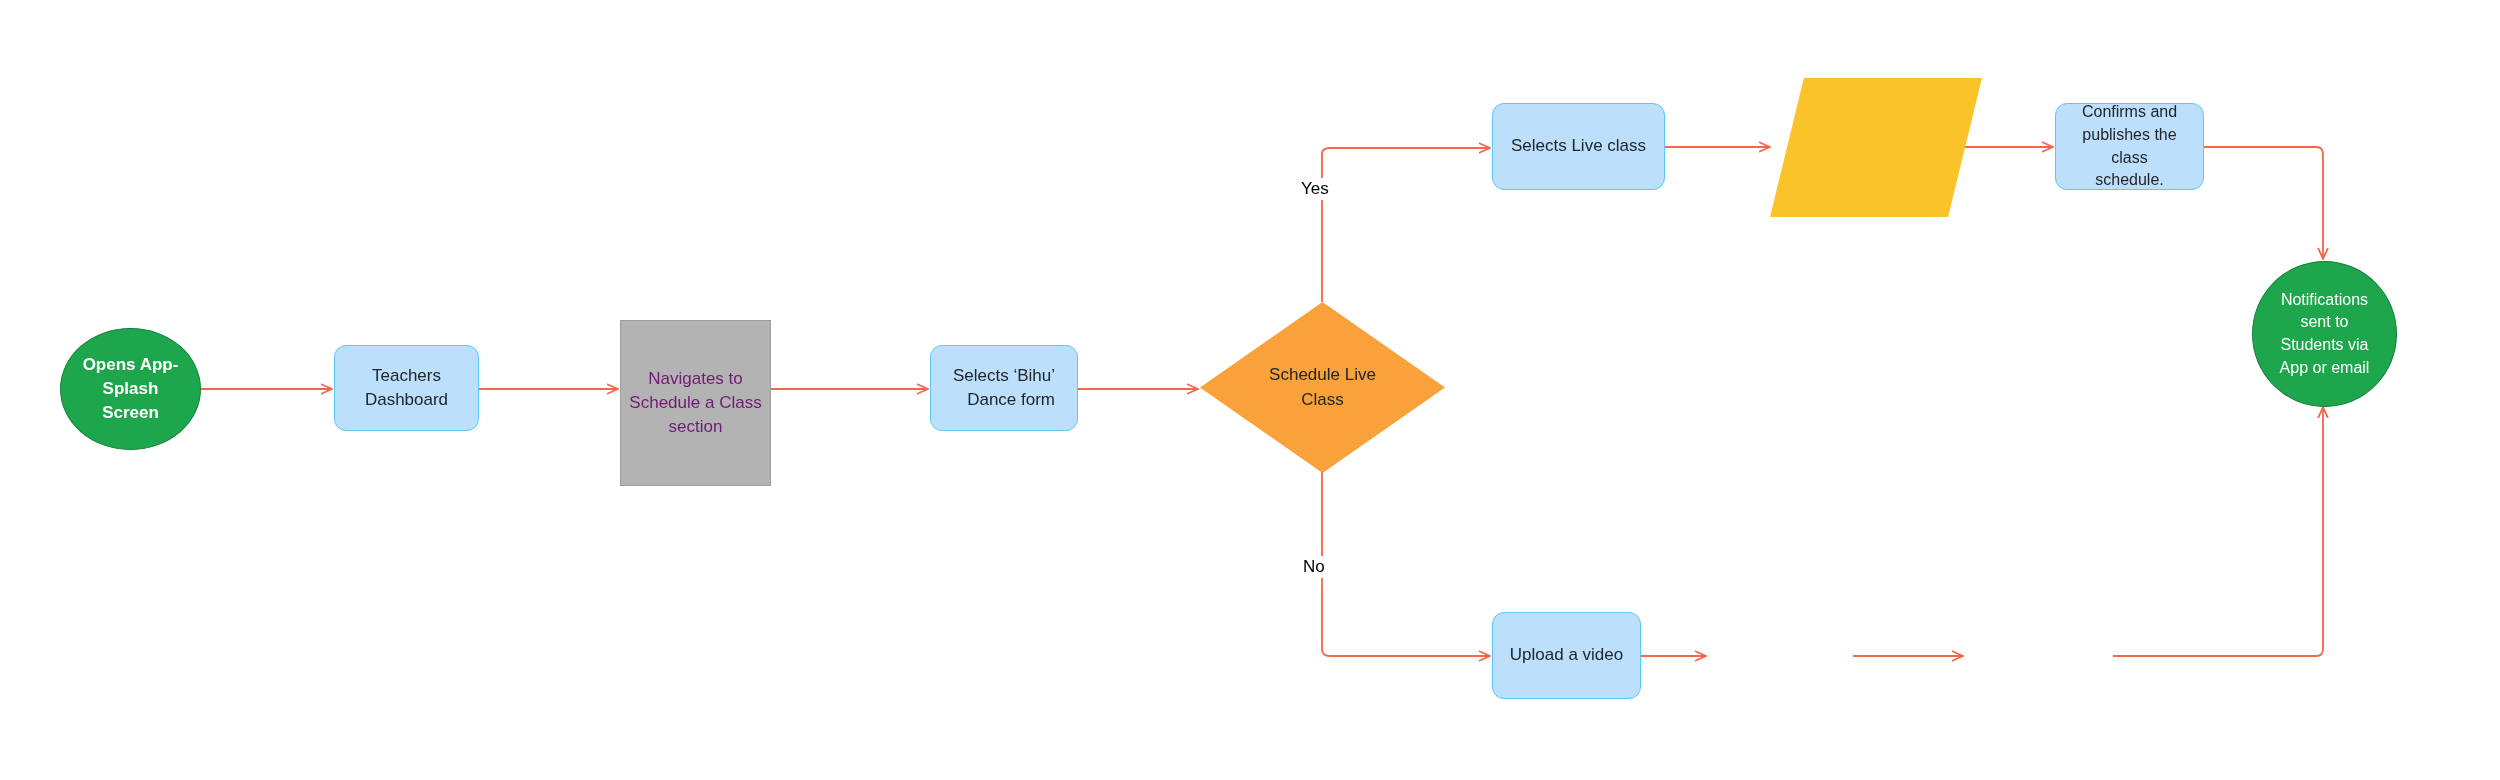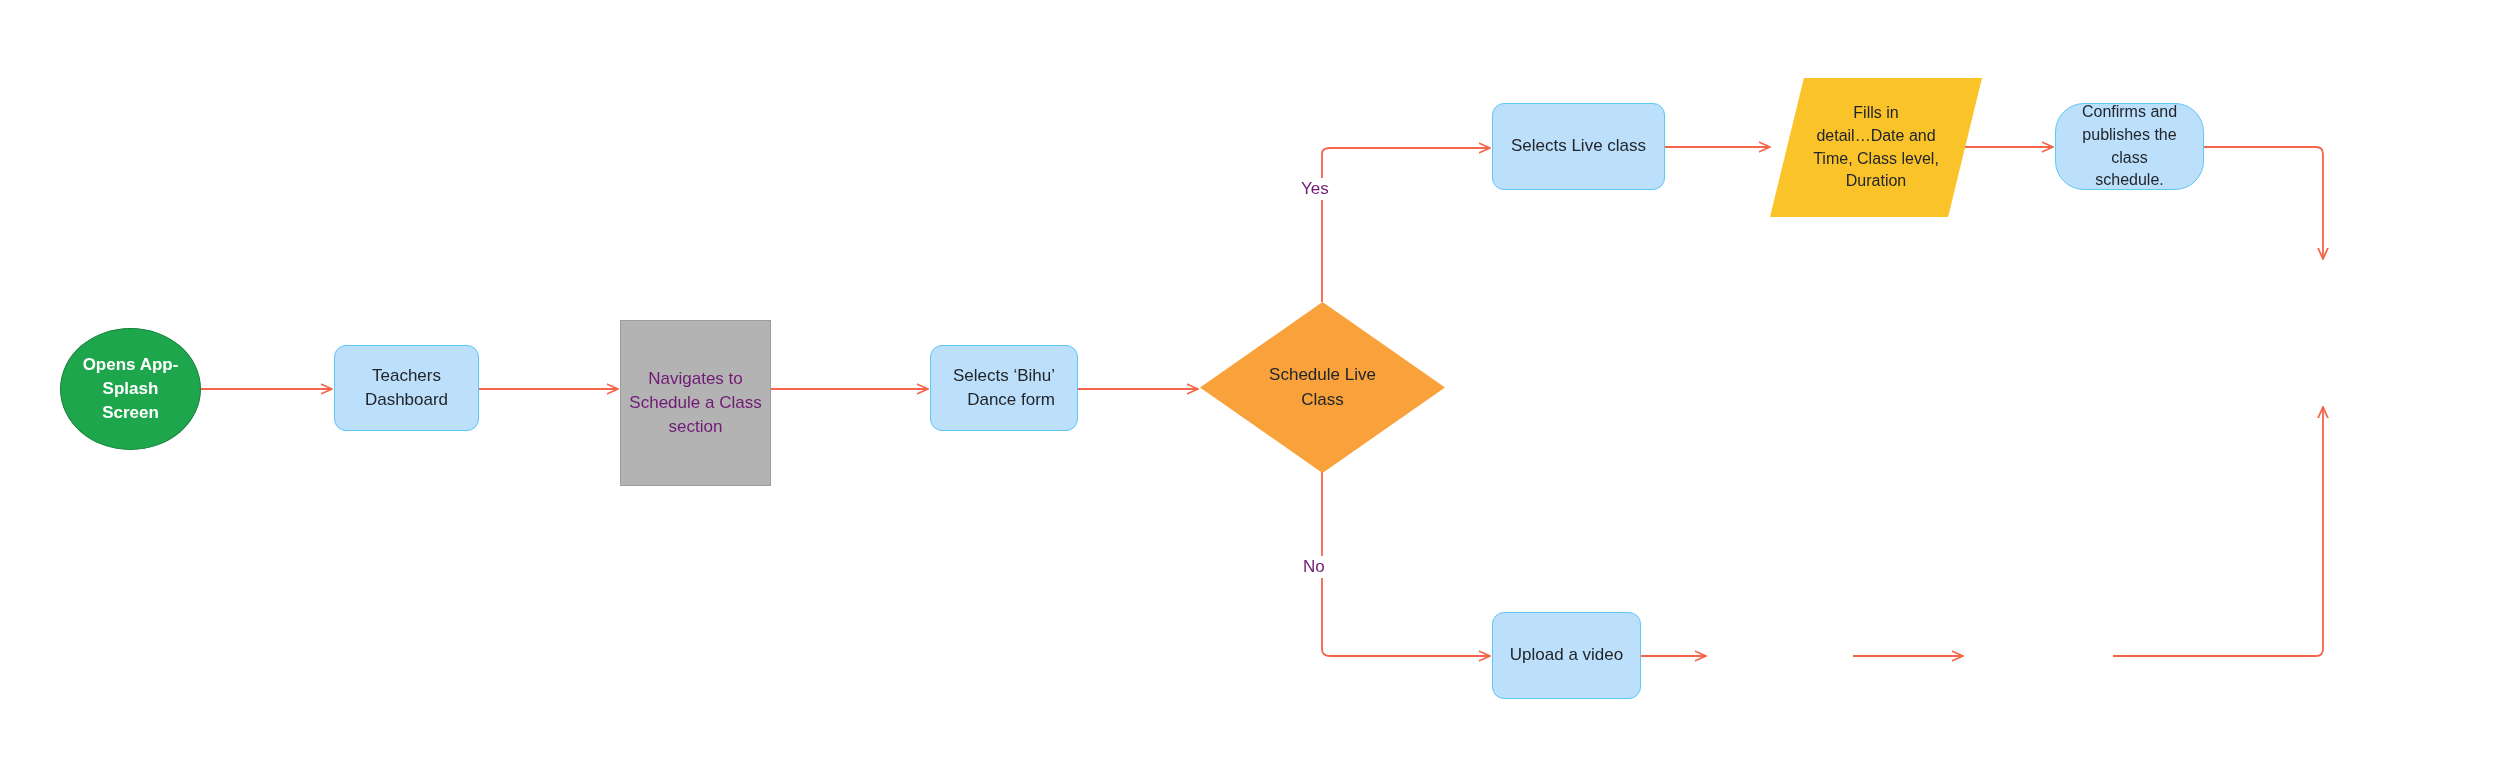--- a/index.html
+++ b/index.html
@@ -89,21 +89,21 @@
     left: 0; top: 0;
     width: 100%; height: 100%;
     background: #FBC32A;
     clip-path: polygon(16% 0%, 100% 0%, 84% 100%, 0% 100%);
     z-index: 0;
   }
   .n-data .nlabel { position: relative; z-index: 1; }
   .edge-label {
     position: absolute;
     font-size: 17px;
-    color: #701a75;
+    color: #000000;
     background: #ffffff;
     padding: 1px 5px;
     z-index: 3;
     white-space: nowrap;
   }
 </style>
 </head>
 <body>
 
 <div id="canvas">
@@ -157,36 +157,38 @@
     <span class="nlabel">Schedule Live
 Class</span>
   </div>
 
   <div class="node n-process" style="left:1492px; top:103px; width:173px; height:87px;">
     <span class="nlabel">Selects Live class</span>
   </div>
 
   <div class="node n-data" style="left:1770px; top:78px; width:212px; height:139px;">
     <span class="para-shape"></span>
-    <span class="nlabel" style="font-size:16px;">Fills in
-detail…Date and
-Time, Class level,
-Duration</span>
   </div>
 
-  <div class="node n-process" style="left:2055px; top:103px; width:149px; height:87px;border-radius:29px;">
+  <div class="node n-process" style="left:2055px; top:103px; width:149px; height:87px;">
     <span class="nlabel" style="font-size:16px;">Confirms and
 publishes the class
 schedule.</span>
   </div>
 
   <div class="node n-process" style="left:1492px; top:612px; width:149px; height:87px;">
     <span class="nlabel">Upload a video</span>
   </div>
 
 
 
+  <div class="node n-terminator" style="left:2252px; top:261px; width:145px; height:146px;">
+    <span class="nlabel" style="font-size:16px;">Notifications
+sent to
+Students via
+App or email</span>
+  </div>
 
   <div class="edge-label" style="left:1296px; top:178px;">Yes</div>
 
   <div class="edge-label" style="left:1298px; top:556px;">No</div>
 
 </div>
 
 </body></html>

